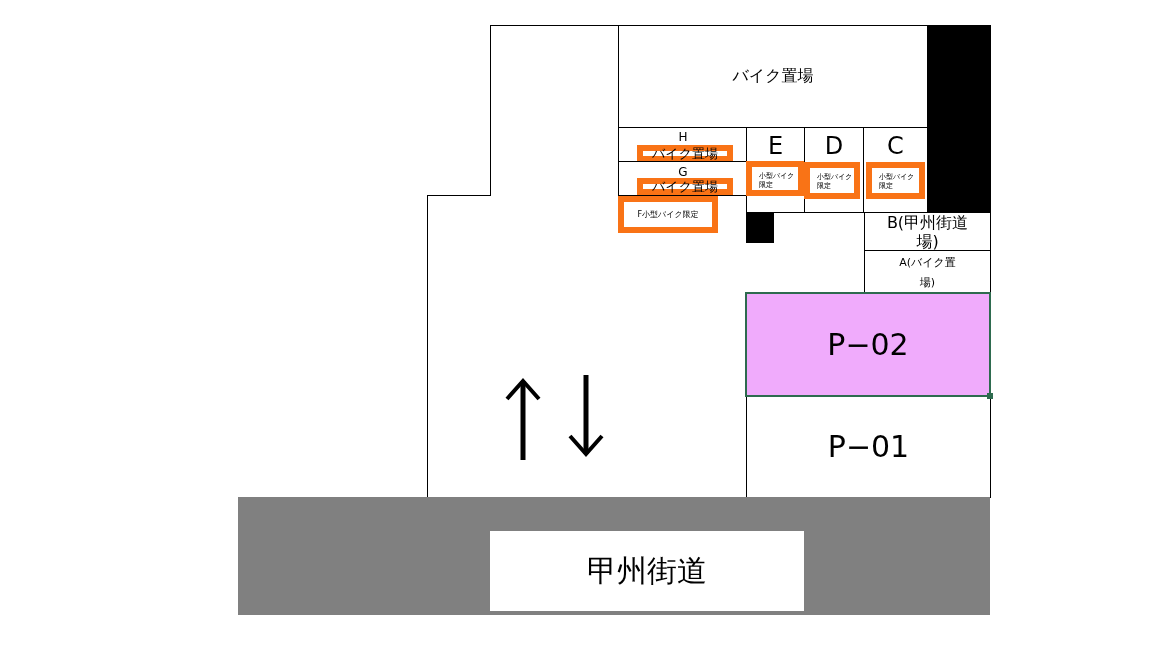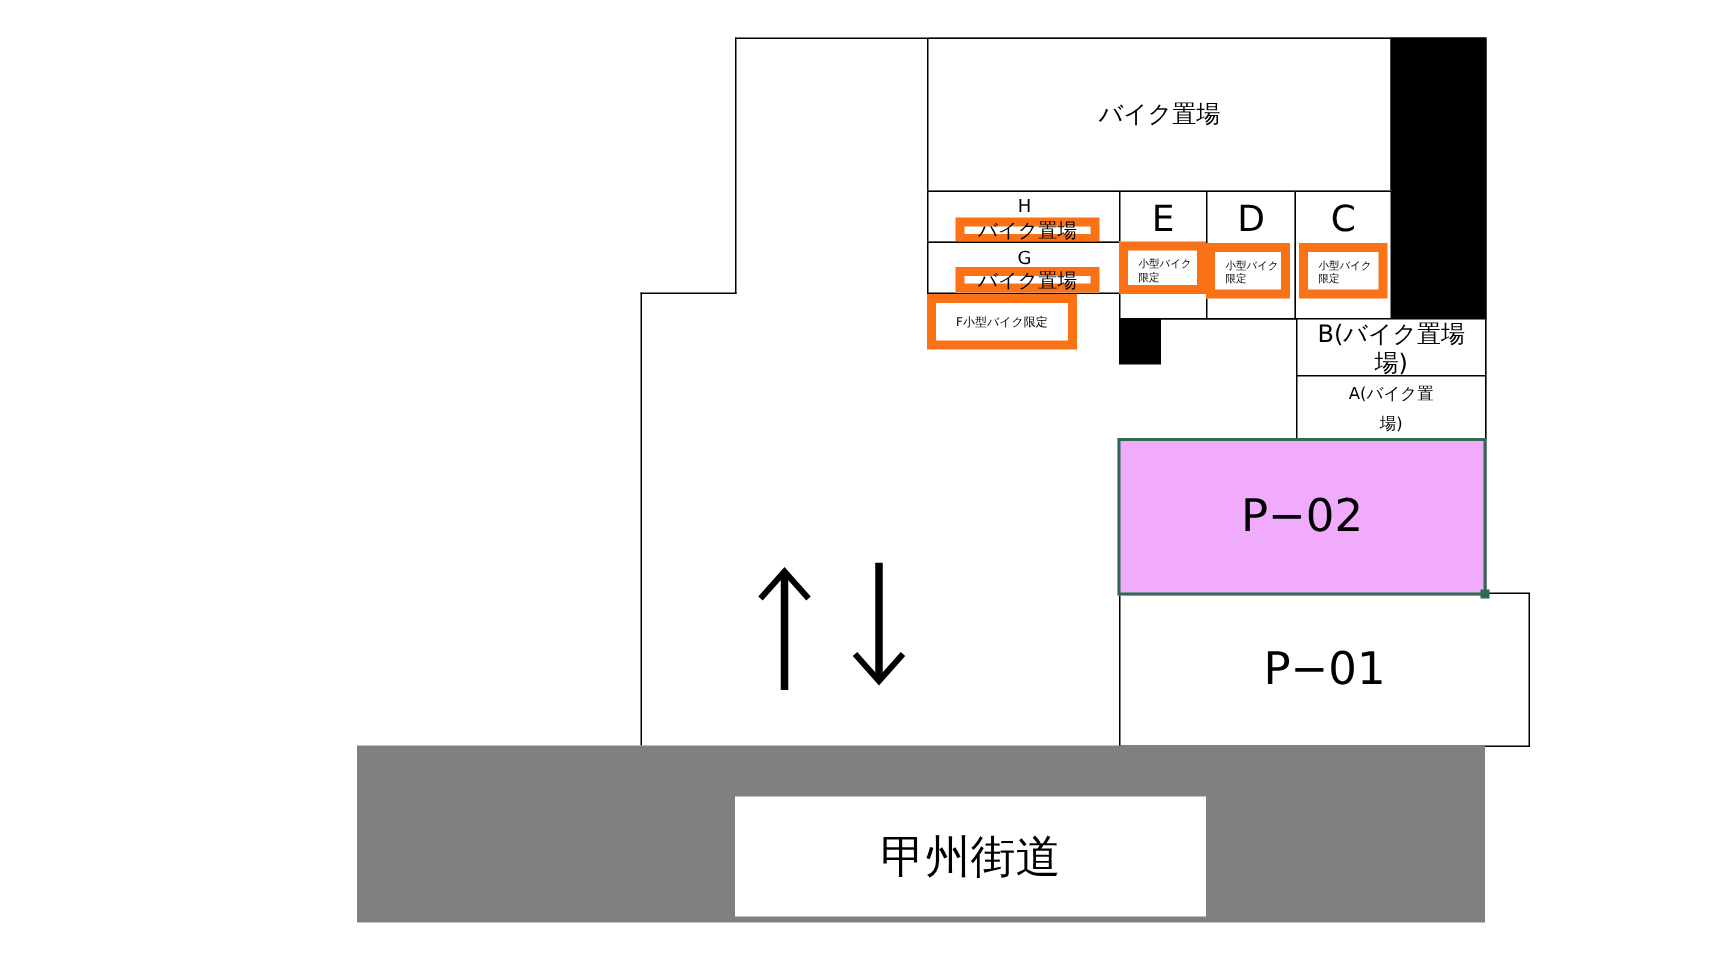--- a/index.html
+++ b/index.html
@@ -64,29 +64,29 @@
 </div>
 <div class="gbox tiny" style="left:866px;top:162px;width:59px;height:37px;white-space:pre-line;">
   <span>小型バイク
 限定</span>
 </div>
 
 <div class="abs" style="left:746px;top:212px;width:28px;height:31px;background:#000;"></div>
 <div class="ln" style="left:774px;top:212px;width:216px;height:1px;"></div>
 
 <div class="cell" style="left:864px;top:212px;width:127px;height:39px;font-size:16px;line-height:19px;text-align:center;">
-  <div>B(バイク置場</div>
+  <div>B(甲州街道</div>
   <div>場)</div>
 </div>
 <div class="cell" style="left:864px;top:250px;width:127px;height:44px;font-size:11px;line-height:20px;text-align:center;padding-top:2px;">
   <div>A(バイク置</div>
   <div>場)</div>
 </div>
 
-<div class="cell center" style="left:746px;top:395px;width:274px;height:103px;font-size:30px;">
+<div class="cell center" style="left:746px;top:395px;width:245px;height:103px;font-size:30px;">
   <span>P−01</span>
 </div>
 
 <div class="abs center" style="left:745px;top:292px;width:246px;height:105px;border:2px solid #2e6b4f;background:#f0abfc;font-size:30px;">
   <span>P−02</span>
 </div>
 <div class="abs" style="left:987px;top:393px;width:6px;height:6px;background:#2e6b4f;"></div>
 
 <div class="abs" style="left:504px;top:375px;width:40px;height:85px;">
   <svg width="40" height="85" viewBox="0 0 40 85">

